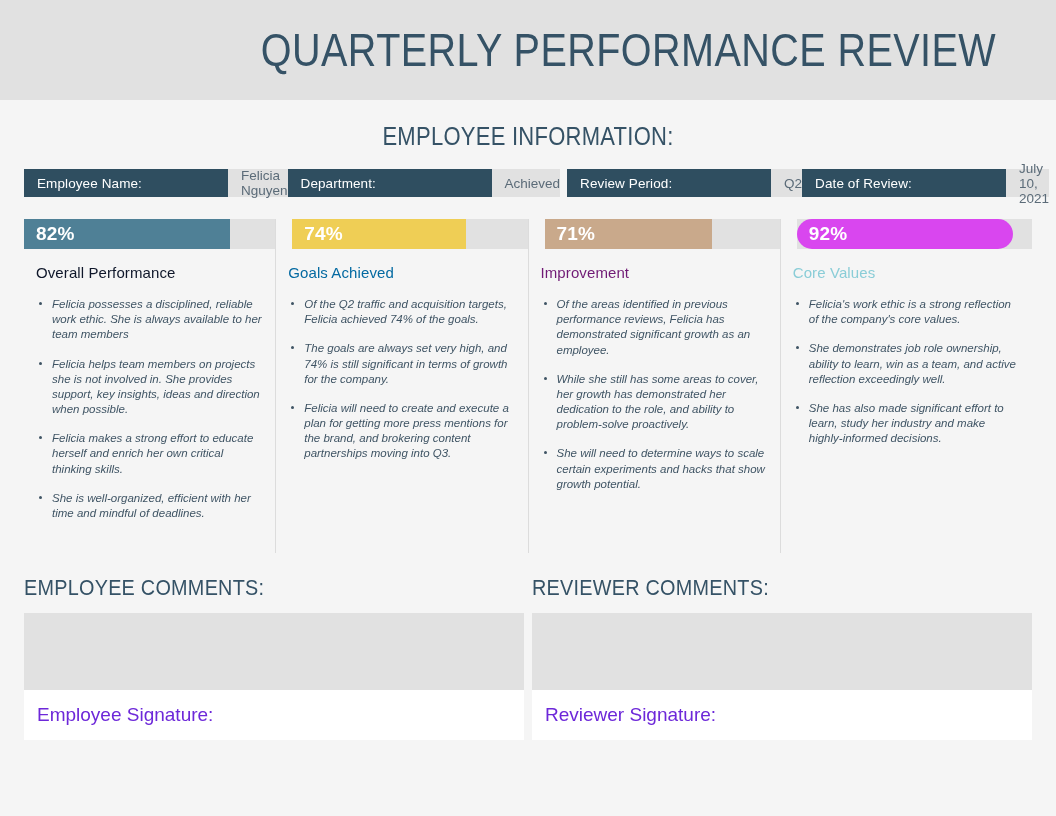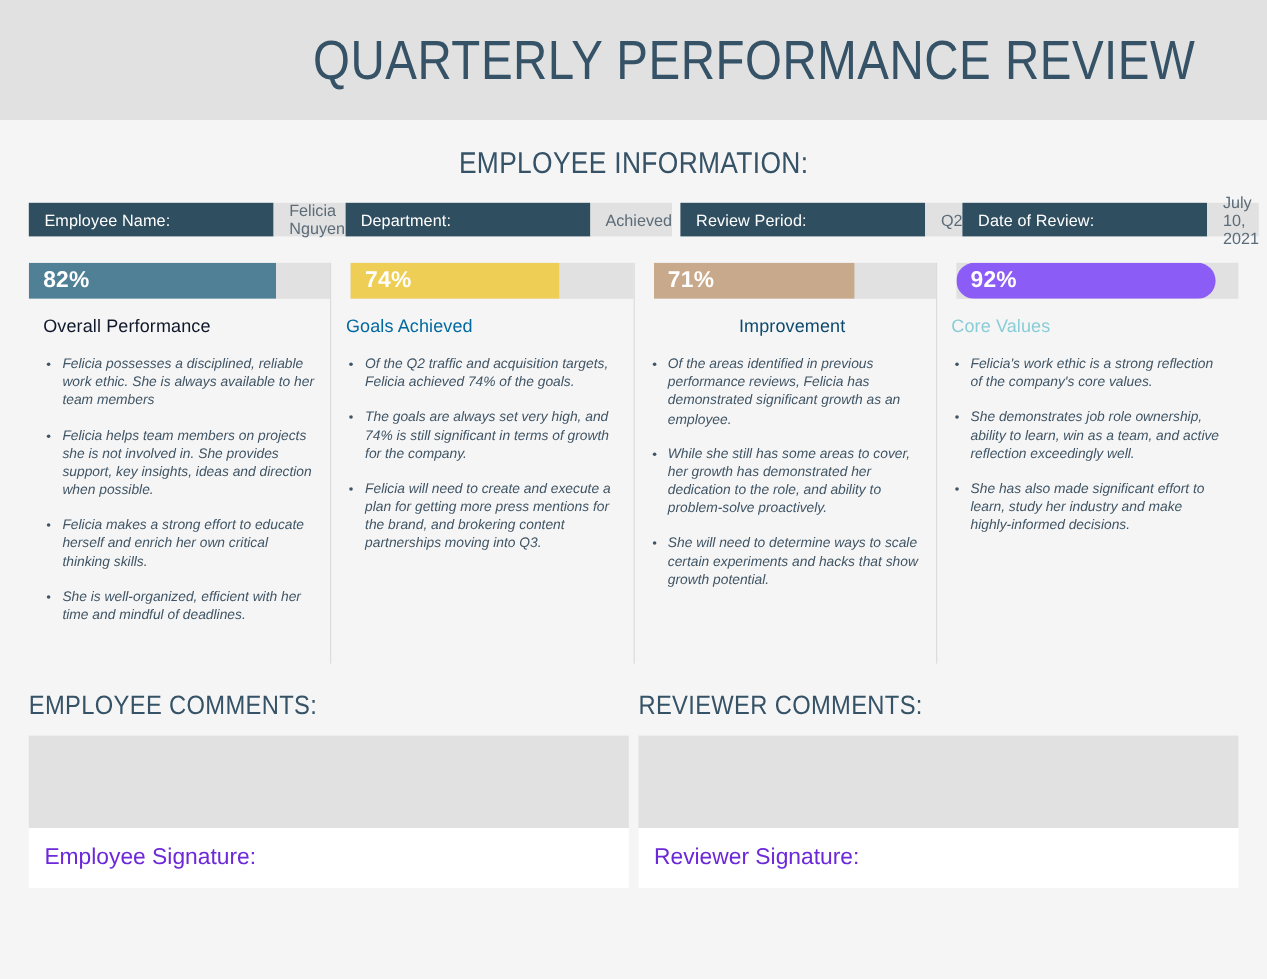--- a/index.html
+++ b/index.html
@@ -236,31 +236,31 @@
           <li>Felicia will need to create and execute a plan for getting more press mentions for the brand, and brokering content partnerships moving into Q3.</li>
         </ul>
     </div>
 
     <div class="metric-col">
       <div class="bar-track">
         <div class="bar-fill" style="width: 71%; background: rgb(201, 169, 139);">
           <span class="bar-pct">71%</span>
         </div>
       </div>
-      <div class="metric-name" style="color: #0c4a6e; text-align: center;">Improvement</div>
+      <div class="metric-name" style="color: #701a75;">Improvement</div>
       <ul class="bullets">
           <li>Of the areas identified in previous performance reviews, Felicia has demonstrated significant growth as an employee.</li>
           <li>While she still has some areas to cover, her growth has demonstrated her dedication to the role, and ability to problem-solve proactively.</li>
           <li>She will need to determine ways to scale certain experiments and hacks that show growth potential.</li>
         </ul>
     </div>
 
     <div class="metric-col">
       <div class="bar-track">
-        <div class="bar-fill" style="width: 92%; background: #8b5cf6; border-radius: 15px;">
+        <div class="bar-fill" style="width: 92%; background: #d946ef; border-radius: 15px;">
           <span class="bar-pct">92%</span>
         </div>
       </div>
       <div class="metric-name" style="color: rgb(138, 205, 215);">Core Values</div>
       <ul class="bullets">
           <li>Felicia's work ethic is a strong reflection of the company's core values.</li>
           <li>She demonstrates job role ownership, ability to learn, win as a team, and active reflection exceedingly well.</li>
           <li>She has also made significant effort to learn, study her industry and make highly-informed decisions.</li>
         </ul>
     </div>

